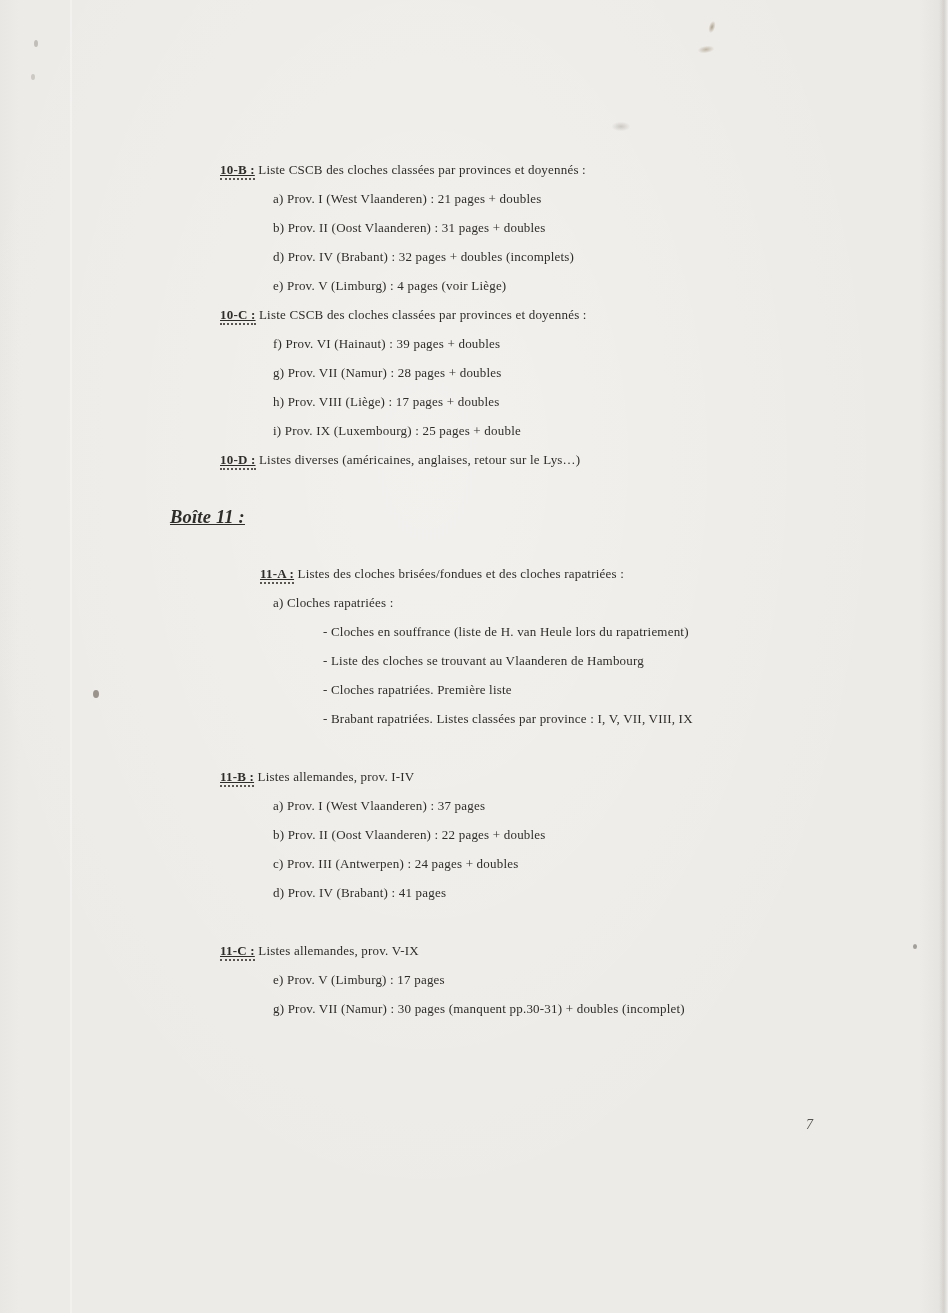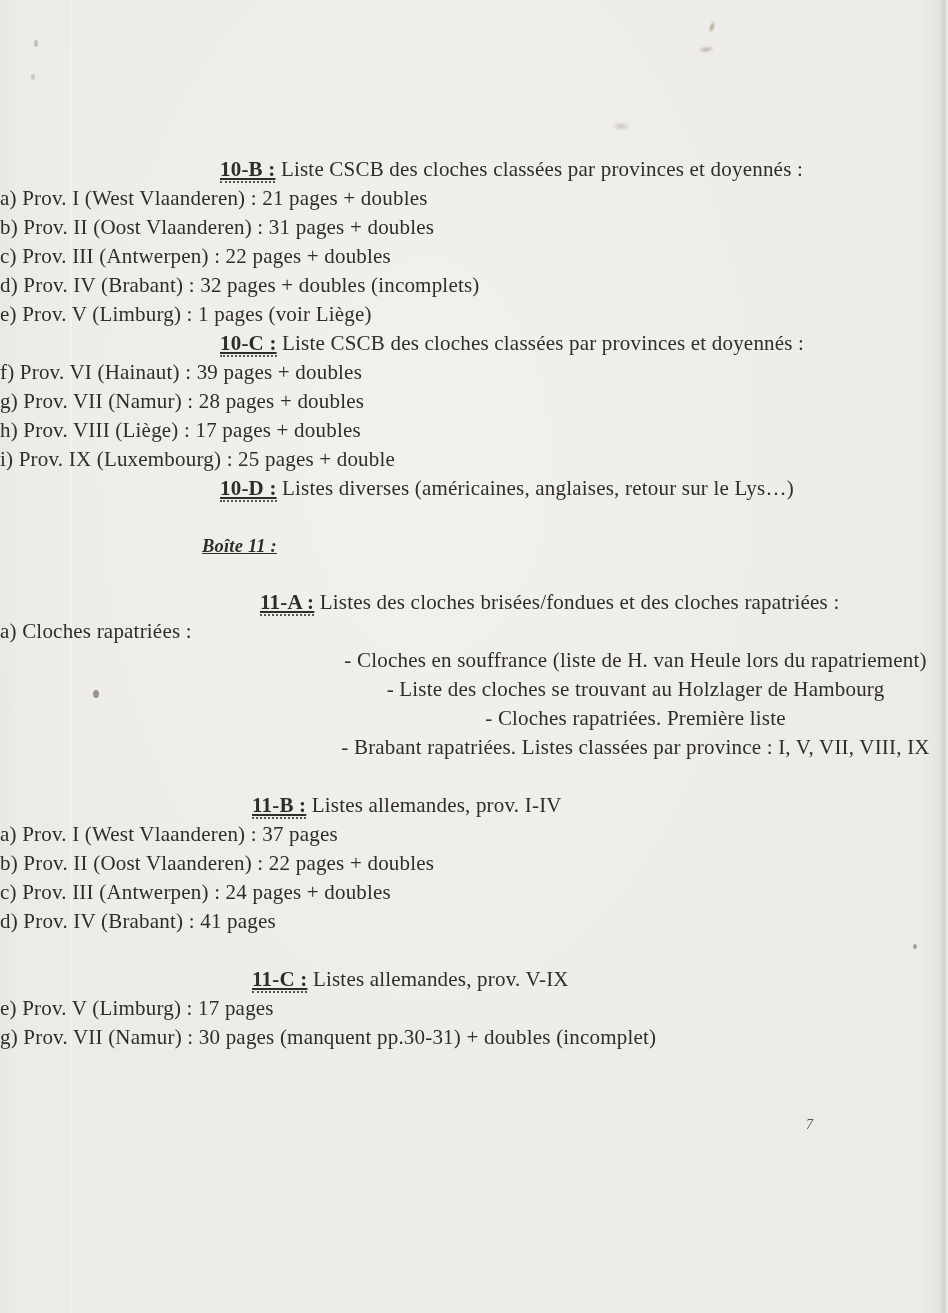--- a/index.html
+++ b/index.html
@@ -19,41 +19,41 @@
     position:absolute; top:0; right:0; width:9px; height:100%;
     background:linear-gradient(to right, rgba(0,0,0,0) 0%, rgba(90,85,78,0.12) 55%, rgba(255,255,255,0.45) 100%);
   }
   .streak {
     position:absolute; top:0; left:70px; width:2px; height:100%;
     background:rgba(255,255,255,0.30);
   }
   .content { position:absolute; top:155px; left:0; width:948px; }
   .line {
     height:29px; line-height:29px;
-    font-size:21px; letter-spacing:0.2px;
+    font-size:13px; letter-spacing:0.2px;
   }
   .entry  { padding-left:220px; }
-  .item1  { }
-  .item2  { padding-left:323px;text-align:center; }
+  .item1  { padding-left:273px; }
+  .item2  { padding-left:323px; }
   .lbl {
     display:inline-block;
     line-height:1.05;
     font-weight:700;
     text-decoration:underline;
     border-bottom:2px dotted rgba(62,58,53,0.85);
     padding-bottom:1px;
   }
   .boite {
     padding-left:170px;
     font-size:18.5px;
     font-weight:700;
     font-style:italic;
     text-decoration:underline;
   }
-  .gap29 { margin-top:29px;margin-left:32px; }
+  .gap29 { margin-top:29px; }
   .gap27 { margin-top:27px;margin-left:40px; }
   .pagenum {
     position:absolute; top:1117px; left:806px;
     font-size:14px; font-style:italic; color:#56544f;
   }
   
   .smudge-a {
     position:absolute; left:709px; top:21px; width:6px; height:12px;
     background:radial-gradient(ellipse, rgba(139,122,95,0.65), rgba(139,122,95,0) 75%);
     transform:rotate(18deg);
@@ -86,38 +86,37 @@
   <div class="speck-1"></div>
   <div class="speck-2"></div>
   <div class="dot-mid"></div>
   <div class="dot-rgt"></div>
 
   <div class="content">
 
     <div class="line entry"><span class="lbl">10-B :</span> <span>Liste CSCB des cloches classées par provinces et doyennés :</span></div>
     <div class="line item1"><span>a) Prov. I (West Vlaanderen) : 21 pages + doubles</span></div>
     <div class="line item1"><span>b) Prov. II (Oost Vlaanderen) : 31 pages + doubles</span></div>
-    <div class="line item1"><span>c) Prov. III (Antwerpen) : 22 pages + doubles</span></div>
     <div class="line item1"><span>d) Prov. IV (Brabant) : 32 pages + doubles (incomplets)</span></div>
-    <div class="line item1"><span>e) Prov. V (Limburg) : 1 pages (voir Liège)</span></div>
+    <div class="line item1"><span>e) Prov. V (Limburg) : 4 pages (voir Liège)</span></div>
 
     <div class="line entry"><span class="lbl">10-C :</span> <span>Liste CSCB des cloches classées par provinces et doyennés :</span></div>
     <div class="line item1"><span>f) Prov. VI (Hainaut) : 39 pages + doubles</span></div>
     <div class="line item1"><span>g) Prov. VII (Namur) : 28 pages + doubles</span></div>
     <div class="line item1"><span>h) Prov. VIII (Liège) : 17 pages + doubles</span></div>
     <div class="line item1"><span>i) Prov. IX (Luxembourg) : 25 pages + double</span></div>
 
     <div class="line entry"><span class="lbl">10-D :</span> <span>Listes diverses (américaines, anglaises, retour sur le Lys…)</span></div>
 
     <div class="line boite gap29"><span>Boîte 11 :</span></div>
 
     <div class="line entry gap27"><span class="lbl">11-A :</span> <span>Listes des cloches brisées/fondues et des cloches rapatriées :</span></div>
     <div class="line item1"><span>a) Cloches rapatriées :</span></div>
     <div class="line item2"><span>- Cloches en souffrance (liste de H. van Heule lors du rapatriement)</span></div>
-    <div class="line item2"><span>- Liste des cloches se trouvant au Holzlager de Hambourg</span></div>
+    <div class="line item2"><span>- Liste des cloches se trouvant au Vlaanderen de Hambourg</span></div>
     <div class="line item2"><span>- Cloches rapatriées. Première liste</span></div>
     <div class="line item2"><span>- Brabant rapatriées. Listes classées par province : I, V, VII, VIII, IX</span></div>
 
     <div class="line entry gap29"><span class="lbl">11-B :</span> <span>Listes allemandes, prov. I-IV</span></div>
     <div class="line item1"><span>a) Prov. I (West Vlaanderen) : 37 pages</span></div>
     <div class="line item1"><span>b) Prov. II (Oost Vlaanderen) : 22 pages + doubles</span></div>
     <div class="line item1"><span>c) Prov. III (Antwerpen) : 24 pages + doubles</span></div>
     <div class="line item1"><span>d) Prov. IV (Brabant) : 41 pages</span></div>
 
     <div class="line entry gap29"><span class="lbl">11-C :</span> <span>Listes allemandes, prov. V-IX</span></div>

